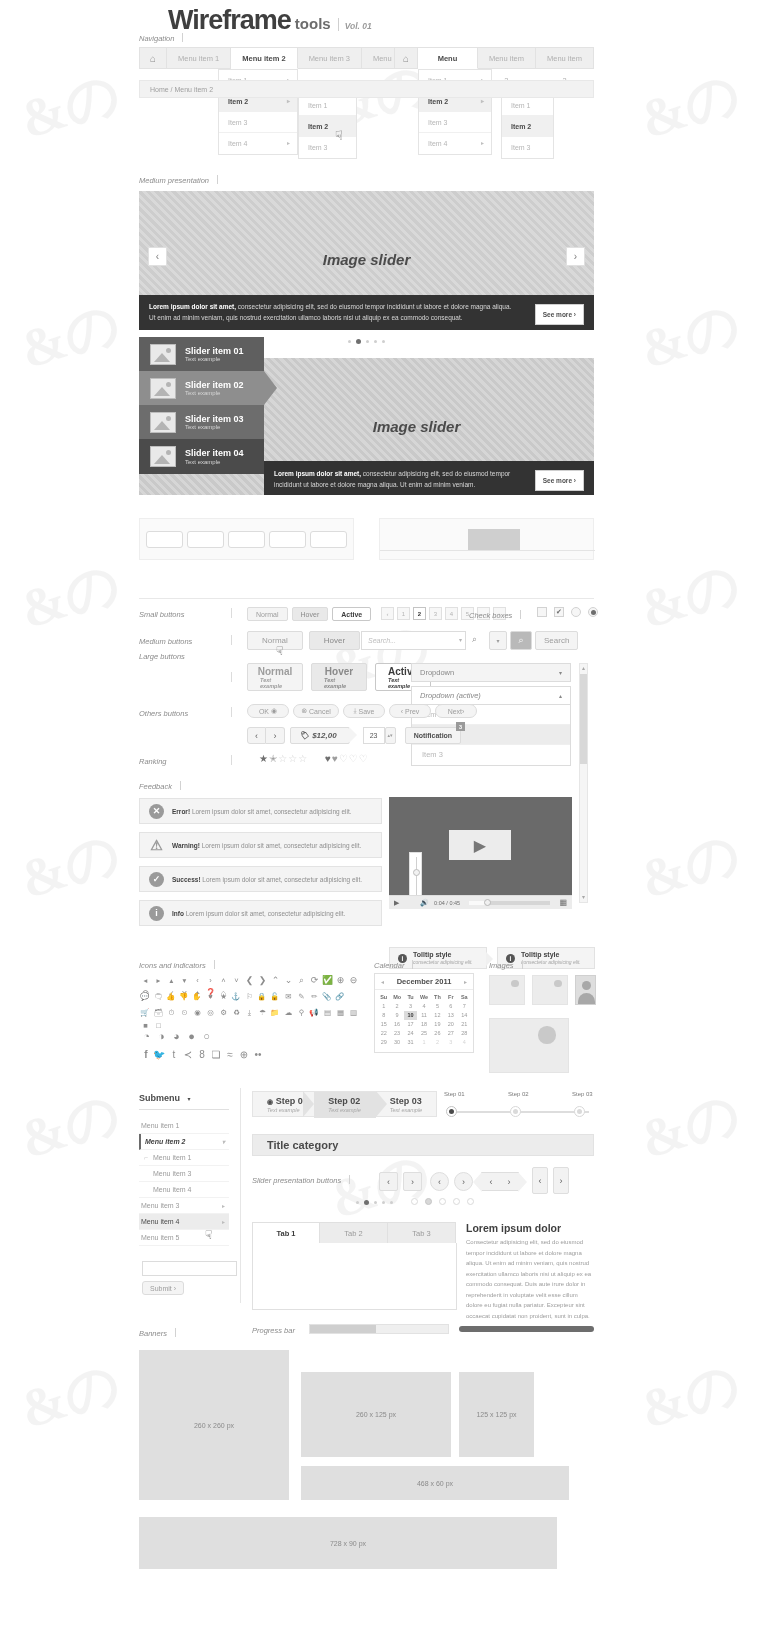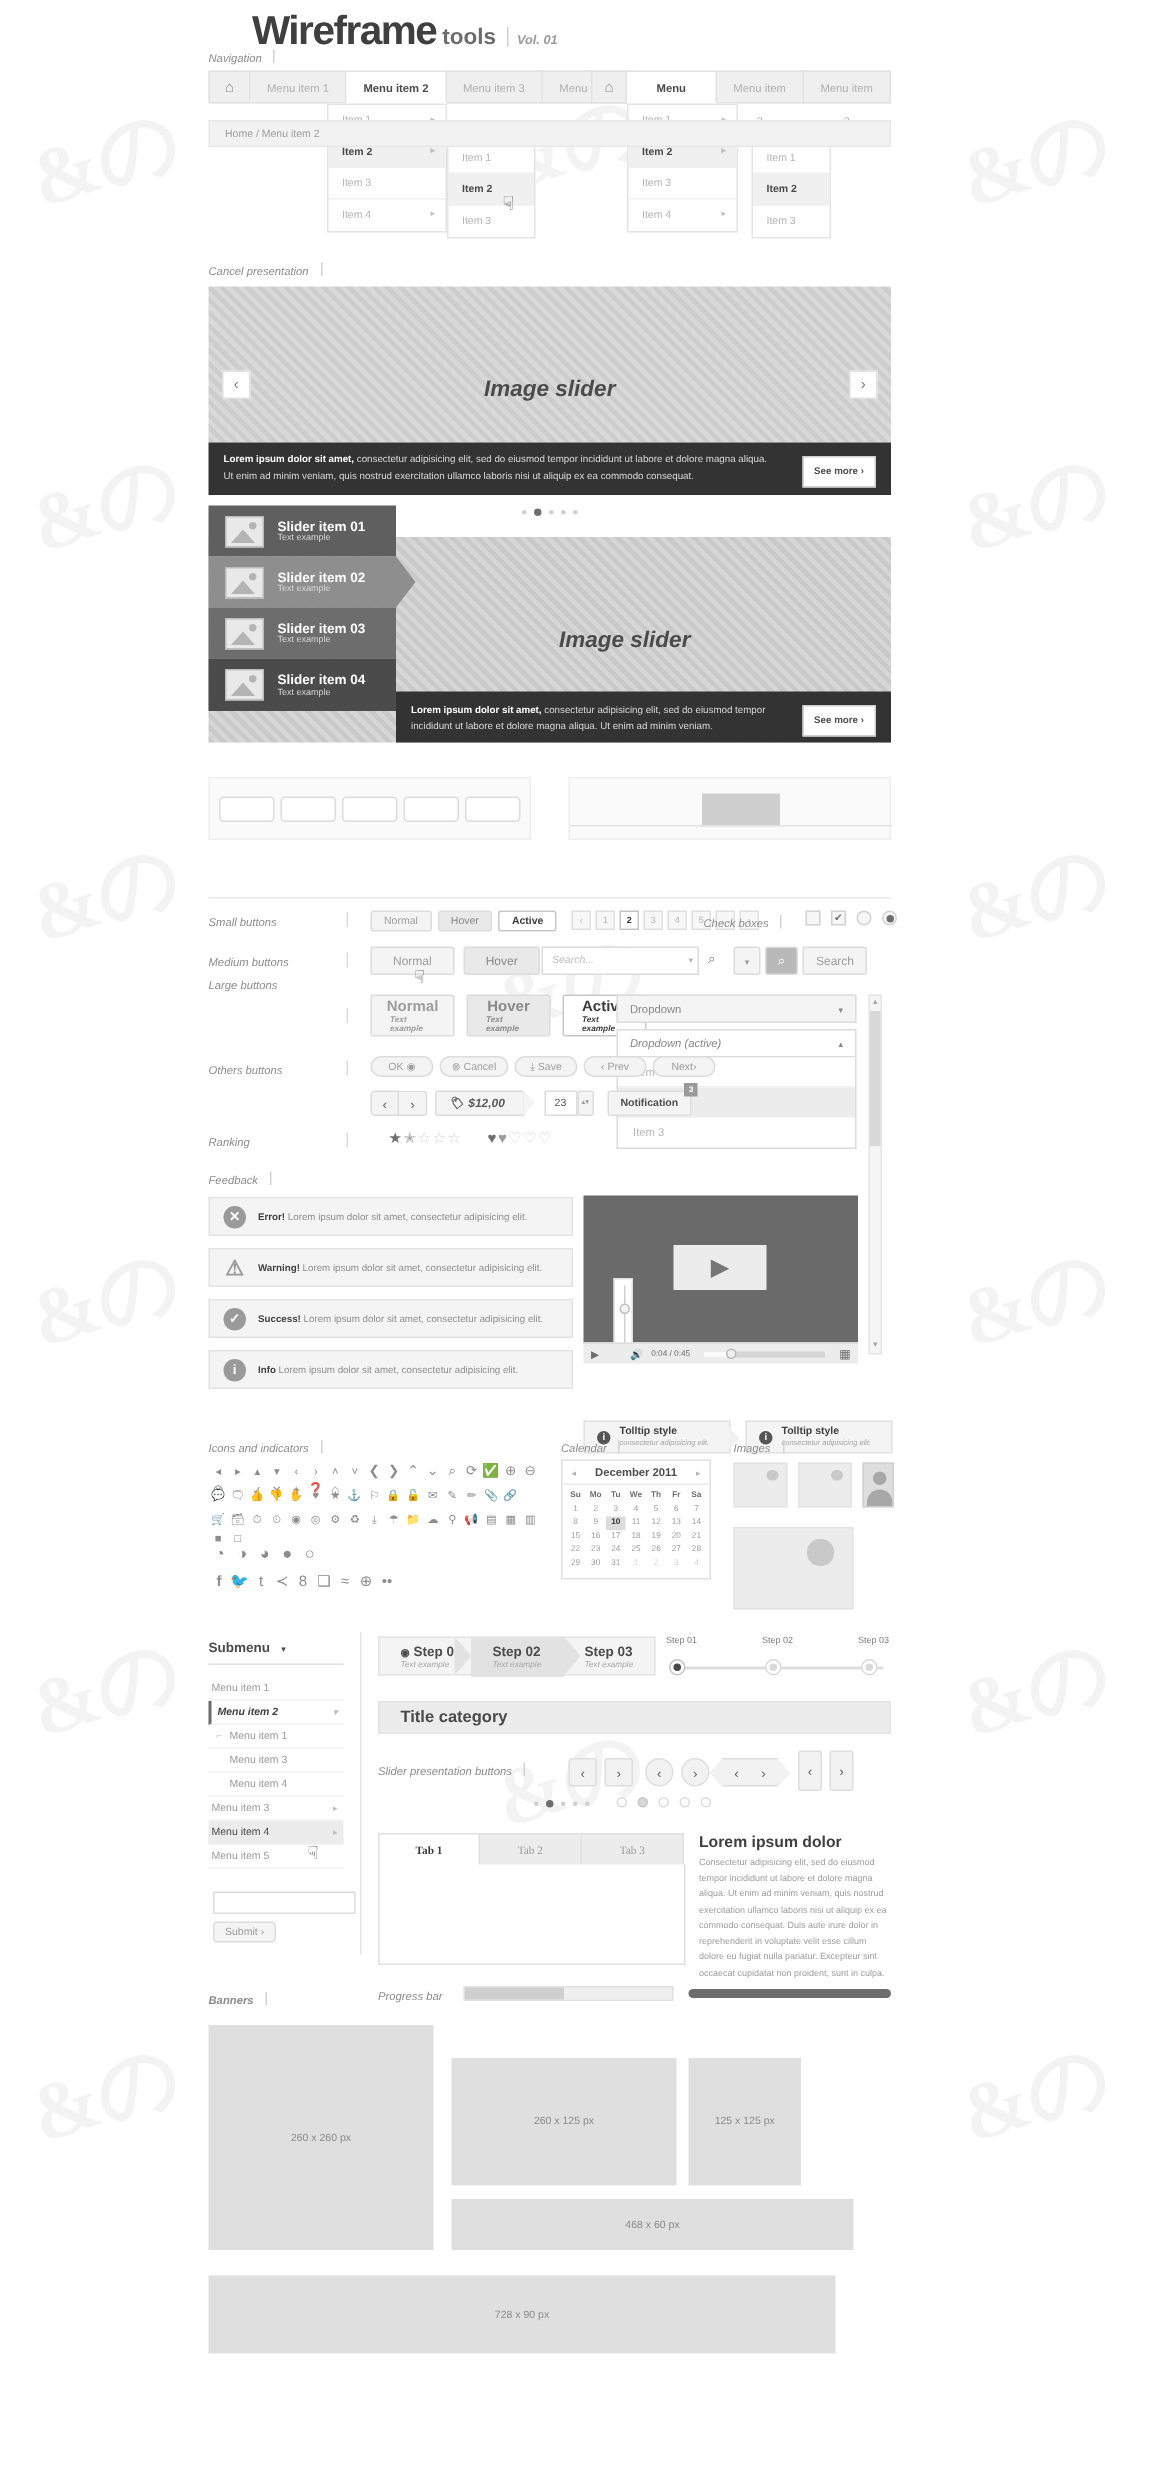--- a/index.html
+++ b/index.html
@@ -176,21 +176,21 @@
   .step .a { font-size:9px; font-weight:bold; color:#4b4b4b; line-height:1.1; }
   .step .b { font-size:5.5px; font-style:italic; color:#a7a7a7; }
 
   .title-cat { background:#ececec; border:1px solid #e2e2e2; height:22px;
                display:flex; align-items:center; padding-left:14px;
                font-size:11px; font-weight:bold; color:#4a4a4a; }
 
   .sbtn { background:#f2f2f2; border:1px solid #dedede; display:flex;
           align-items:center; justify-content:center; color:#5e5e5e; font-size:9px; }
 
-  .tabhead { display:flex;font-family:Liberation Serif, serif; }
+  .tabhead { display:flex; }
   .tabhead .tb { height:22px; line-height:22px; width:68px; text-align:center;
                  font-size:7.5px; background:#ececec; border:1px solid #e0e0e0;
                  border-left:none; color:#9b9b9b; }
   .tabhead .tb:first-child { border-left:1px solid #e0e0e0; }
   .tabhead .tb.on { background:#fff; color:#3b3b3b; font-weight:bold; border-bottom-color:#fff; }
 
   .lorem-h { font-size:10.5px; font-weight:bold; color:#3f3f3f; }
   .lorem-p { font-size:6px; color:#9d9d9d; line-height:1.75; }
 
   .prog { height:10px; background:#efefef; border:1px solid #e2e2e2; }
@@ -263,21 +263,21 @@
     <div class="it"><span>Item 4</span><span class="arr">▸</span></div>
   </div>
   <div class="dd" style="top:94px;left:362px;width:53px;">
     <div class="it">Item 1</div>
     <div class="it on">Item 2</div>
     <div class="it">Item 3</div>
   </div>
 
   <div class="crumb" style="top:80px;left:0;width:455px;">Home  /  Menu item 2</div>
 
-  <div class="cap" style="position:absolute;top:175px;left:0;"><span>Cancel presentation</span><span class="bar"></span></div>
+  <div class="cap" style="position:absolute;top:175px;left:0;"><span>Medium presentation</span><span class="bar"></span></div>
 
   <div class="hatch" style="position:absolute;top:191px;left:0;width:455px;height:104px;">
     <div class="slider-title" style="position:absolute;top:60px;left:0;width:455px;text-align:center;">Image slider</div>
     <div class="arrow-btn" style="position:absolute;left:9px;top:56px;width:19px;height:19px;font-size:10px;">‹</div>
     <div class="arrow-btn" style="position:absolute;right:9px;top:56px;width:19px;height:19px;font-size:10px;">›</div>
   </div>
   <div class="caption-bar" style="position:absolute;top:295px;left:0;width:455px;height:35px;padding:6px 10px;">
     <div style="width:370px;">
       <b>Lorem ipsum dolor sit amet,</b>
       <span>consectetur adipisicing elit, sed do eiusmod tempor incididunt ut labore et dolore magna aliqua. Ut enim ad minim veniam, quis nostrud exercitation ullamco laboris nisi ut aliquip ex ea commodo consequat.</span>
@@ -784,21 +784,21 @@
   <div class="tabhead" style="position:absolute;top:1222px;left:113px;">
     <div class="tb on">Tab 1</div>
     <div class="tb">Tab 2</div>
     <div class="tb">Tab 3</div>
   </div>
   <div style="position:absolute;top:1243px;left:113px;width:205px;height:67px;border:1px solid #e0e0e0;border-top:none;background:#fff;"></div>
 
   <div class="lorem-h" style="position:absolute;top:1222px;left:327px;width:128px;">Lorem ipsum dolor</div>
   <div class="lorem-p" style="position:absolute;top:1237px;left:327px;width:128px;">Consectetur adipisicing elit, sed do eiusmod tempor incididunt ut labore et dolore magna aliqua. Ut enim ad minim veniam, quis nostrud exercitation ullamco laboris nisi ut aliquip ex ea commodo consequat. Duis aute irure dolor in reprehenderit in voluptate velit esse cillum dolore eu fugiat nulla pariatur. Excepteur sint occaecat cupidatat non proident, sunt in culpa.</div>
 
-  <div class="cap" style="position:absolute;top:1328px;left:0;font-weight:bold;"><span>Banners</span><span class="bar"></span></div>
+  <div class="cap" style="position:absolute;top:1328px;left:0;"><span>Banners</span><span class="bar"></span></div>
   <div class="cap" style="position:absolute;top:1326px;left:113px;"><span>Progress bar</span></div>
   <div class="prog" style="position:absolute;top:1324px;left:170px;width:140px;">
     <div class="f" style="width:48%;"></div>
   </div>
   <div class="prog2" style="position:absolute;top:1326px;left:320px;width:135px;"></div>
 
   <div class="banner" style="position:absolute;top:1350px;left:0;width:150px;height:150px;">
       <span>260 x 260 px</span>
     </div>
   <div class="banner" style="position:absolute;top:1372px;left:162px;width:150px;height:85px;">

